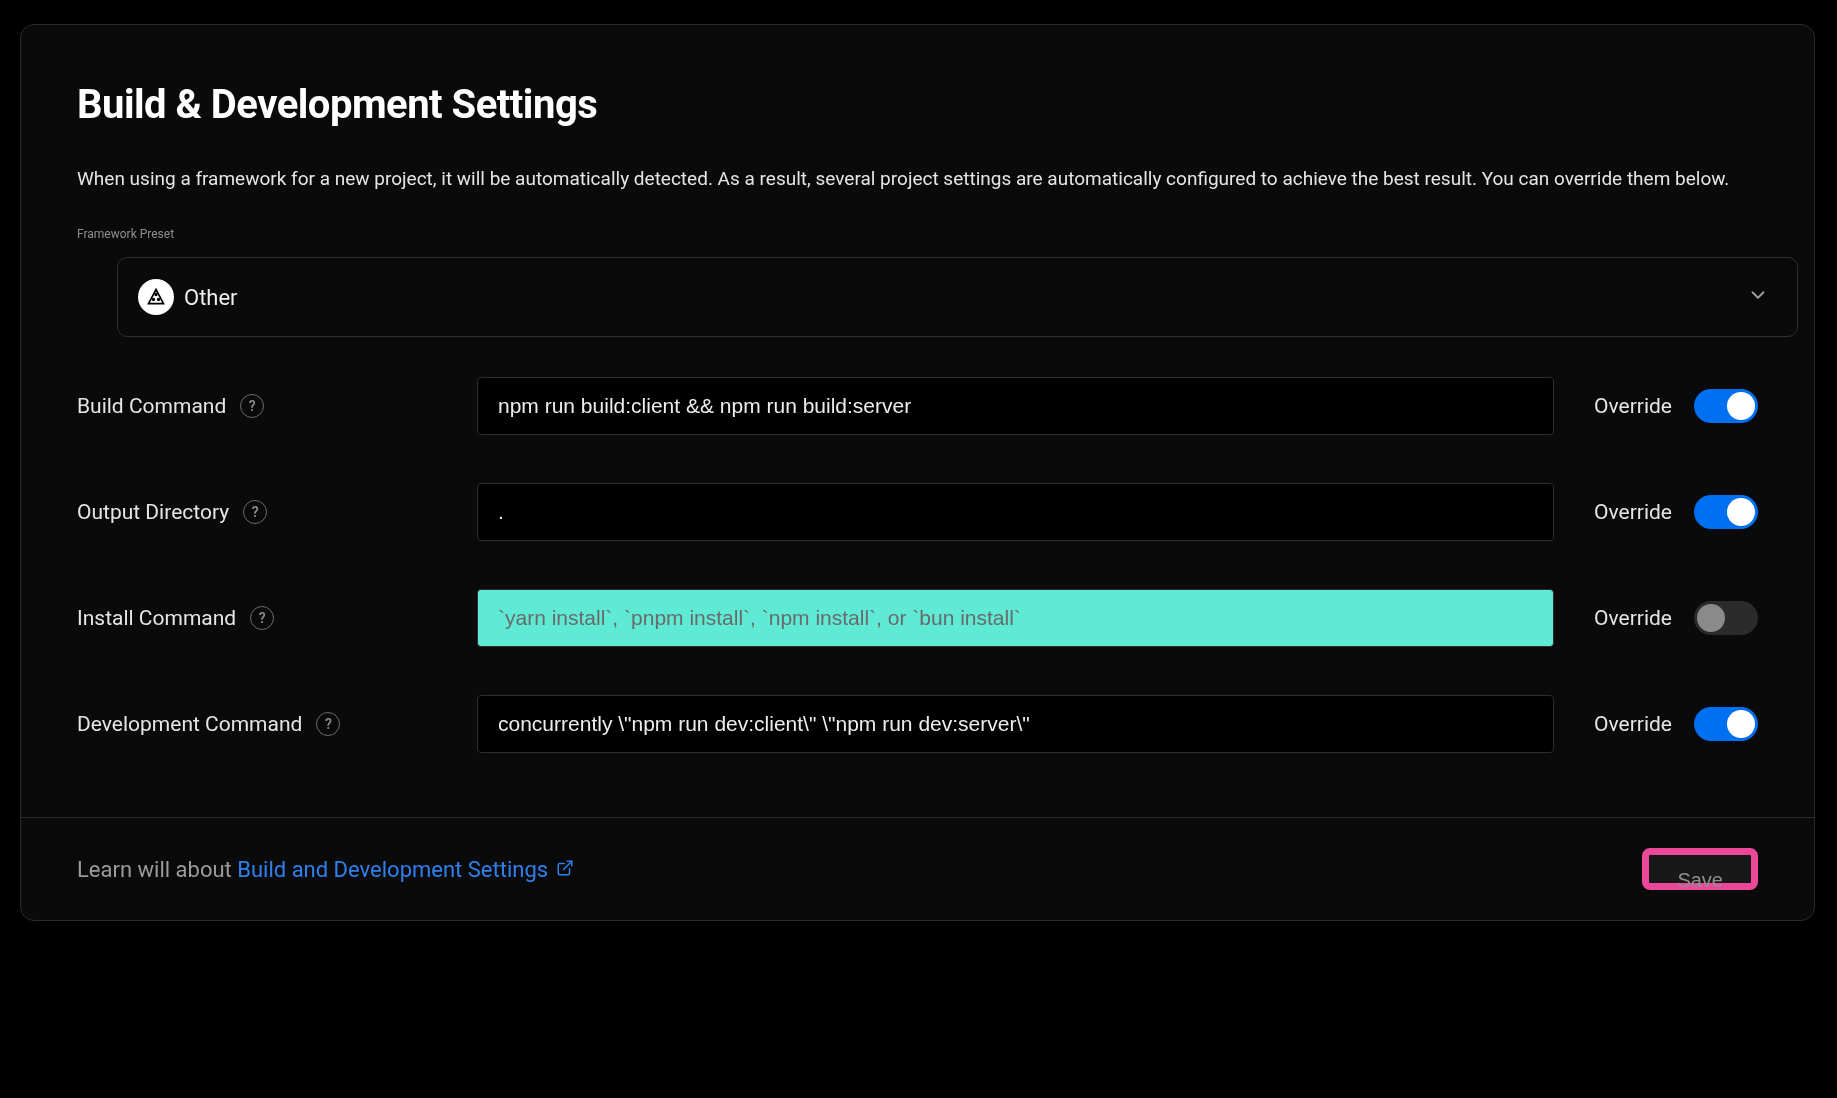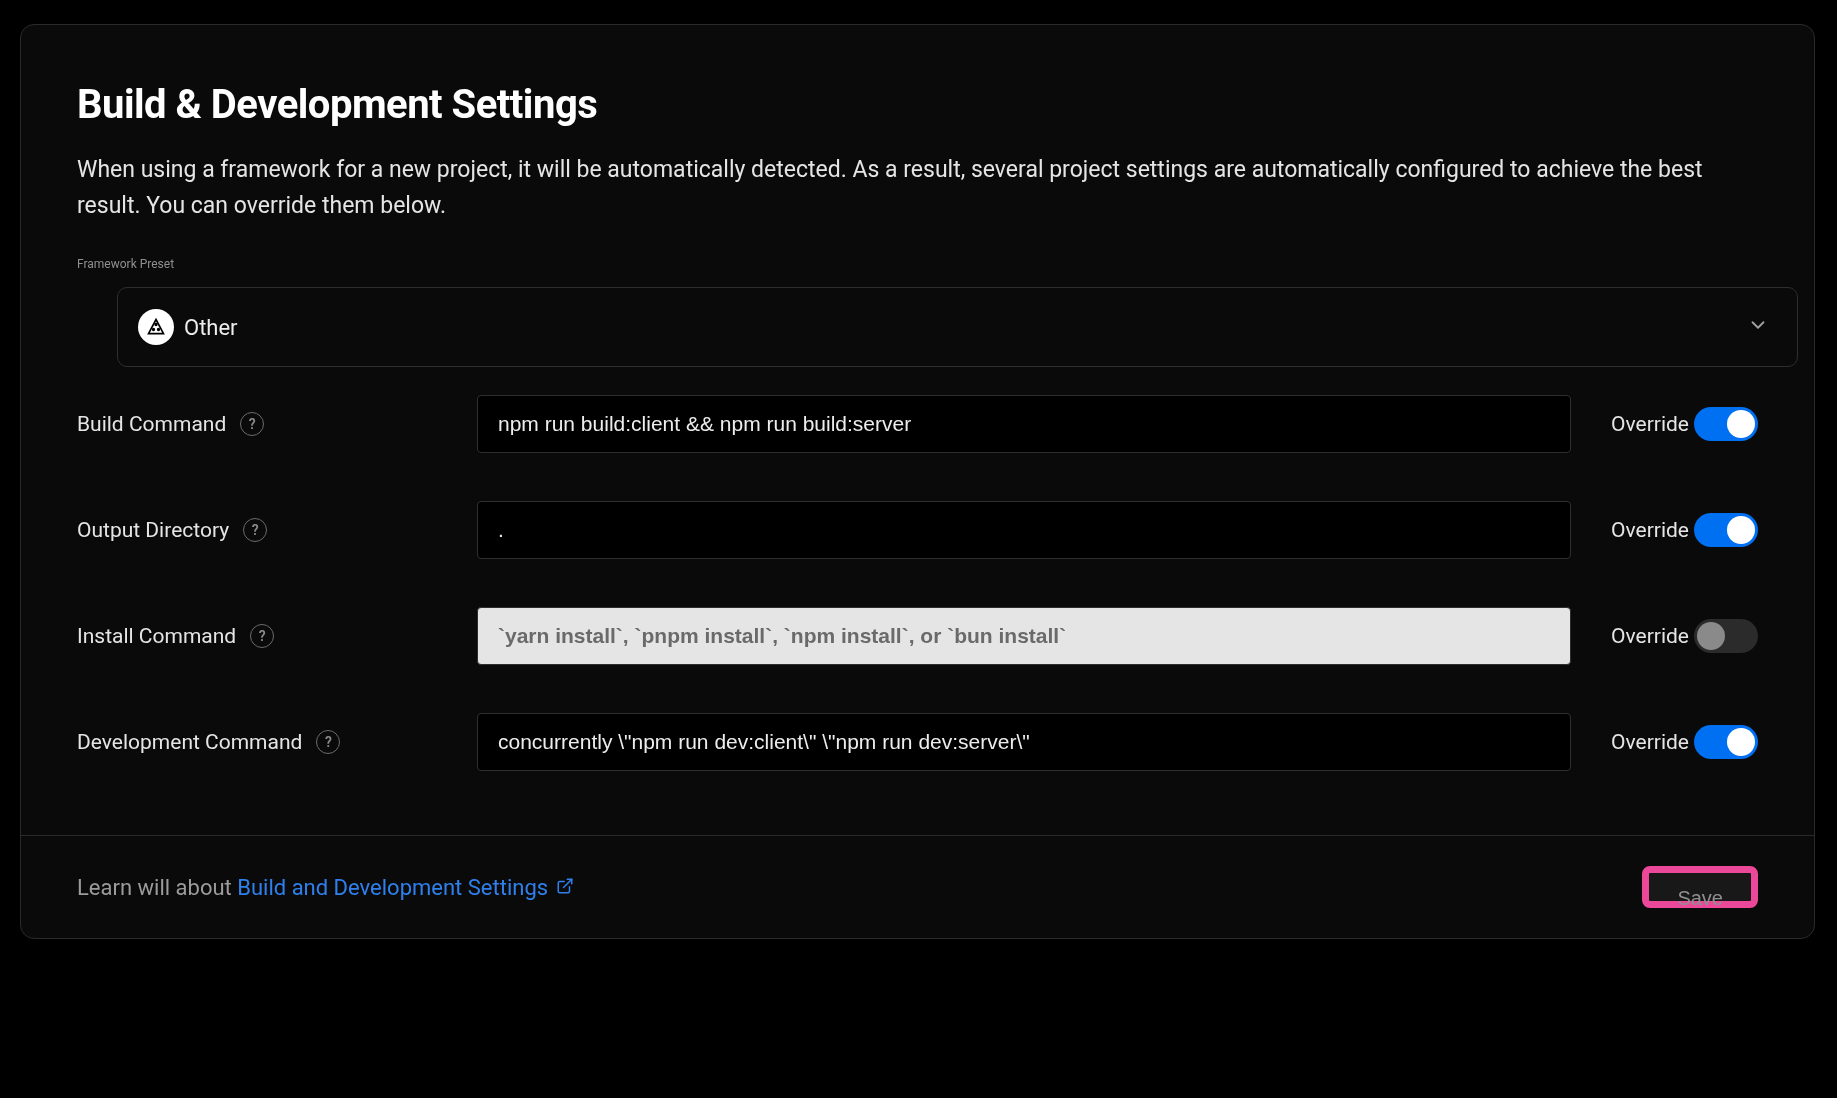--- a/index.html
+++ b/index.html
@@ -25,22 +25,22 @@
   .card-body {
     padding: 56px 56px 64px 56px;
   }
   .title {
     font-size: 40px;
     font-weight: 700;
     letter-spacing: -0.5px;
     color: #fff;
   }
   .description {
-    margin-top: 24px;
-    font-size: 23px;
+    margin-top: 36px;
+    font-size: 19px;
     line-height: 1.55;
     color: #e5e5e5;
     max-width: 1660px;
   }
   .preset-label {
     margin-top: 34px;
     font-size: 12px;
     color: #8f8f8f;
   }
   .preset-select {
@@ -72,21 +72,21 @@
     font-size: 22px;
     color: #ededed;
     flex: 1 1 auto;
   }
   .chevron {
     flex: 0 0 auto;
     color: #a0a0a0;
   }
   .chevron svg { width: 22px; height: 22px; }
 
-  .rows { margin-top: 28px; }
+  .rows { margin-top: 40px; }
   .row {
     display: flex;
     align-items: center;
     margin-top: 48px;
   }
   .row:first-child { margin-top: 0; }
   .row-label {
     width: 400px;
     flex: 0 0 auto;
     display: flex;
@@ -117,30 +117,29 @@
     border: 1px solid #2e2e2e;
     border-radius: 4px;
     background: #000;
     color: #ededed;
     font-size: 21px;
     padding: 0 20px;
     outline: none;
   }
   .text-input::placeholder { color: #6a6a6a; }
   .text-input[disabled] {
-    background: #e5e5e5;
+    background: #5eead4;
     color: #6f6f6f;
     cursor: not-allowed;
-    font-weight: bold;
   }
   .override {
     flex: 0 0 auto;
     display: flex;
     align-items: center;
-    gap: 5px;
+    gap: 22px;
     margin-left: 40px;
   }
   .override-label {
     font-size: 21px;
     color: #e5e5e5;
   }
   .toggle {
     width: 64px;
     height: 34px;
     border-radius: 17px;

